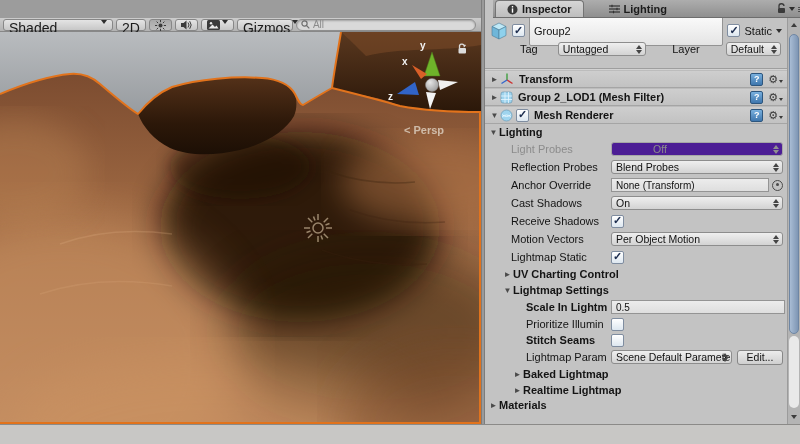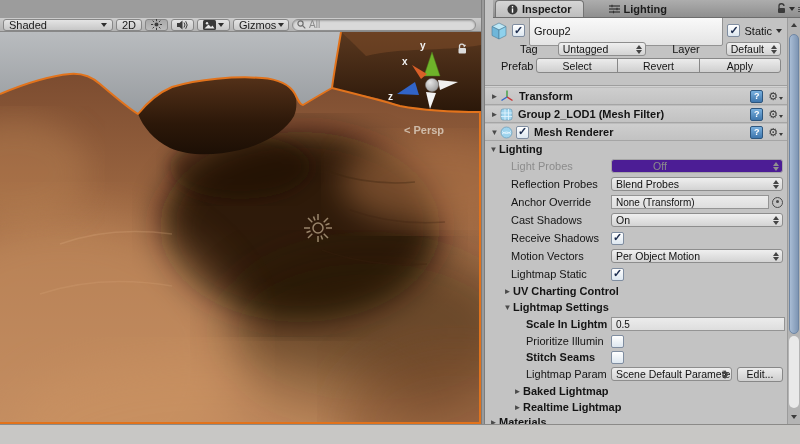--- a/index.html
+++ b/index.html
@@ -14,21 +14,21 @@
   .tab.active { background:linear-gradient(#d6d6d6,#bebebe); border:1px solid #747474; border-bottom:none; border-radius:4px 4px 0 0; }
   .tabicon { display:inline-flex; align-items:center; justify-content:center; }
   .pane-corner { position:absolute; right:4px; top:3px; display:flex; align-items:center; gap:3px; color:#2e2e2e; }
   .menu-glyph { font-size:11px; line-height:10px; color:#2e2e2e; }
   .tri-dn-sm { width:0; height:0; border-left:3px solid transparent; border-right:3px solid transparent; border-top:4px solid #2e2e2e; }
 
   
   .scene-panel { position:absolute; left:0; top:0; width:481px; height:424px; }
   .scene-panel .tabbar { left:16px; width:481px;margin-top:35px; }
   .scene-toolbar { position:absolute; top:18px; left:0; width:481px; height:14px; background:linear-gradient(#cccccc,#b2b2b2); border-bottom:1px solid #888; display:flex; align-items:center; padding:0 3px; gap:3px; font-size:10px; color:#1a1a1a; }
-  .tbtn { height:12px; display:flex; align-items:center; justify-content:center; gap:2px; padding:0 5px; background:linear-gradient(#e4e4e4,#c7c7c7); border:1px solid #878787; border-radius:3px; font-size:11px; color:#1a1a1a; }
+  .tbtn { height:12px; display:flex; align-items:flex-start; justify-content:center; gap:2px; padding:0 5px; background:linear-gradient(#e4e4e4,#c7c7c7); border:1px solid #878787; border-radius:3px; font-size:14px; color:#1a1a1a; }
   .tbtn.pressed { background:linear-gradient(#a9a9a9,#bdbdbd); }
   .dropdown-tb { justify-content:space-between; }
   .shaded-dd { width:110px; }
   .gizmos-dd { width:56px; }
   .searchbox { flex:1; height:12px; border:1px solid #8e8e8e; border-radius:7px; background:#d9d9d9; box-shadow:inset 0 1px 2px rgba(0,0,0,.25); display:flex; align-items:center; padding:0 6px 0 4px; gap:3px; margin-right:2px; }
   .searchbox input { flex:1; border:none; background:transparent; outline:none; font-size:10px; color:#333; font-family:"Liberation Sans",sans-serif; }
   .searchbox input::placeholder { color:#8b8b8b; }
   .viewport { position:absolute; top:32px; left:0; width:481px; height:392px; background:#6d7176; overflow:hidden; }
 
   
@@ -350,34 +350,20 @@
         </div>
         <span class="lbl layer-lbl">Layer</span>
         <div class="popup layer-dd">
           <span>Default</span>
           <span class="pop-arr">
               <span class="t-up"></span>
               <span class="t-dn"></span>
             </span>
         </div>
       </div>
-      <div class="hdr-row row3">
-        <span class="lbl prefab-lbl">Prefab</span>
-        <div class="pbtn-row">
-          <div class="pbtn">
-              <span>Select</span>
-            </div>
-          <div class="pbtn">
-              <span>Revert</span>
-            </div>
-          <div class="pbtn">
-              <span>Apply</span>
-            </div>
-        </div>
-      </div>
       <div class="hdr-sep"></div>
 
       <div class="comp">
         <span class="fold-tri">►</span>
         <svg width="14" height="14" viewBox="0 0 14 14">
           <line x1="7" y1="8" x2="7" y2="1.5" stroke="#3f9e3f" stroke-width="1.4"></line>
           <line x1="7" y1="8" x2="12.5" y2="11.5" stroke="#c33" stroke-width="1.4"></line>
           <line x1="7" y1="8" x2="1.5" y2="11.5" stroke="#36c" stroke-width="1.4"></line>
         </svg>
         <span class="title">Transform</span>

